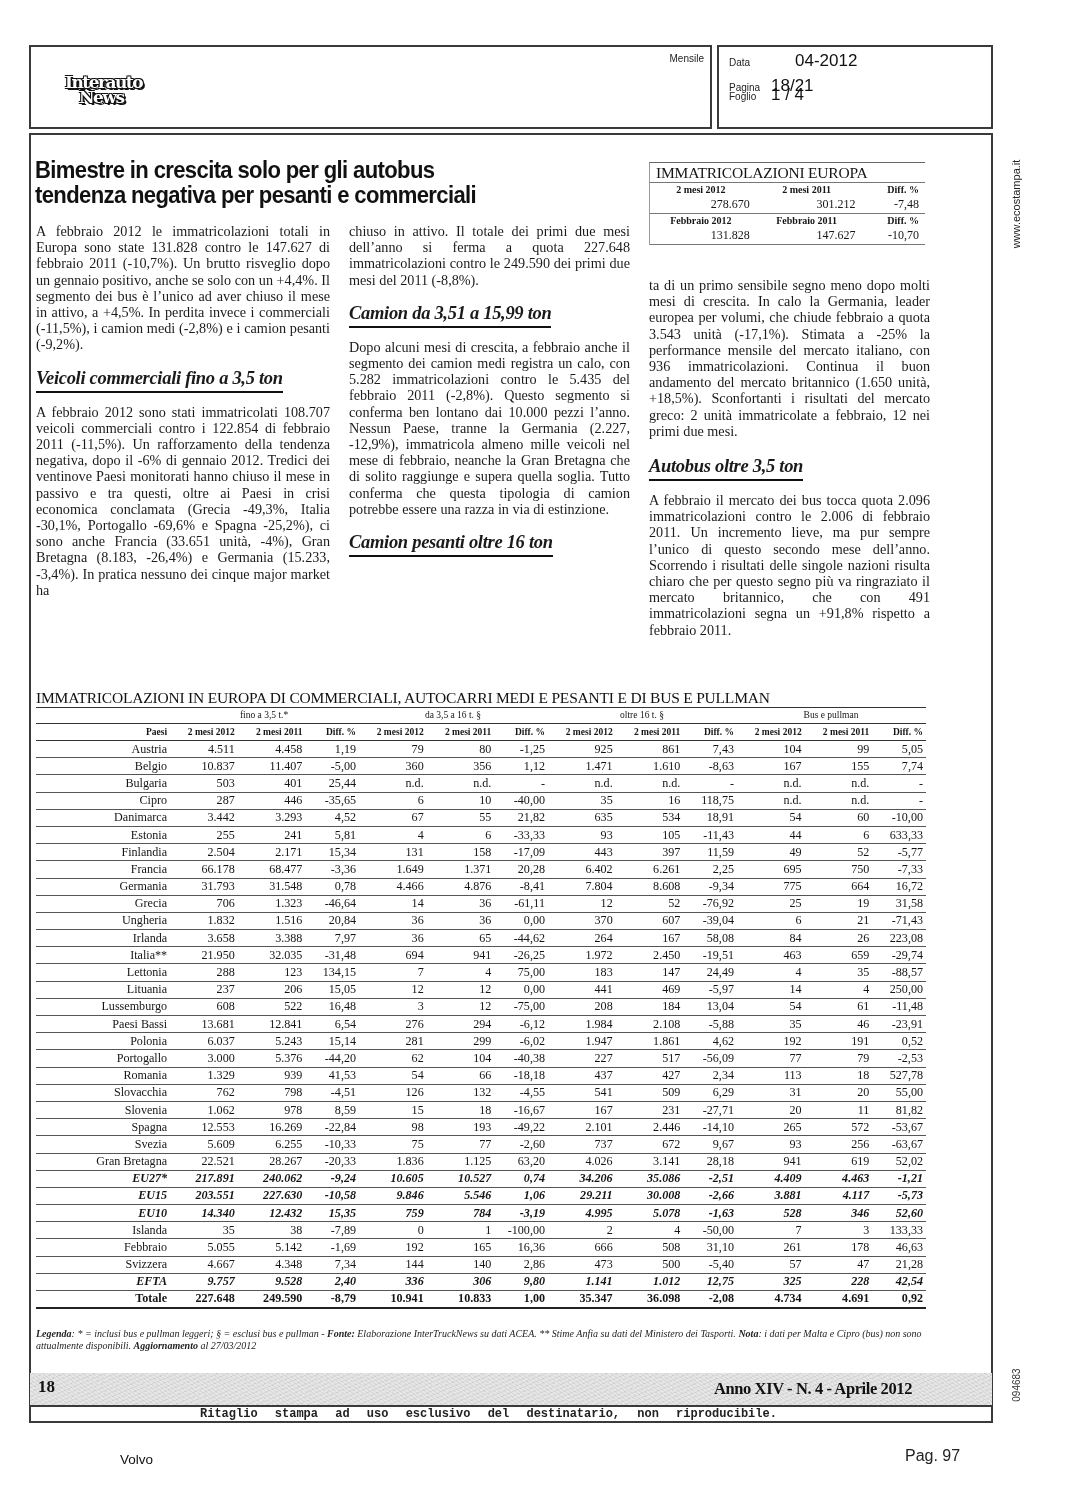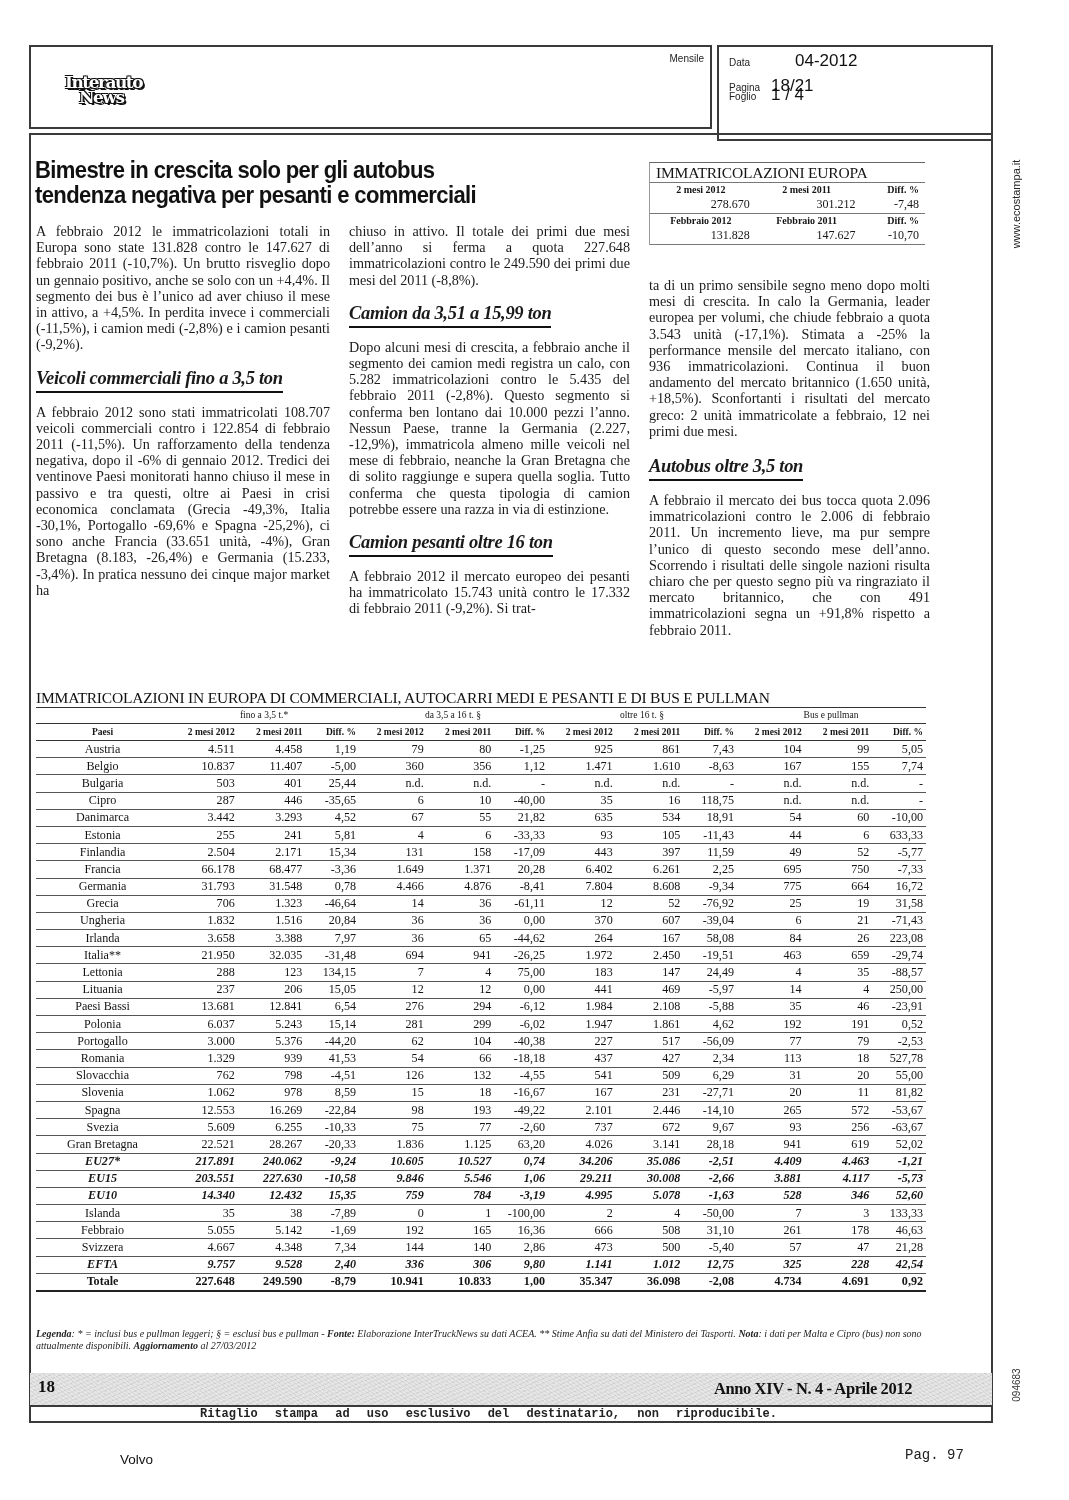--- a/index.html
+++ b/index.html
@@ -1,21 +1,21 @@
 <!DOCTYPE html>
 <html><head>
 <meta charset="utf-8">
 <style>
   * { box-sizing: border-box; margin: 0; padding: 0; }
   html, body { width: 1069px; height: 1500px; background: #ffffff; }
   body { position: relative; font-family: "Liberation Serif", serif; color: #151515; overflow: hidden; }
 
   
   .hdr-left { position: absolute; left: 29px; top: 45px; width: 683px; height: 84px; border: 2px solid #3a3a3a; }
-  .hdr-right { position: absolute; left: 717px; top: 45px; width: 276px; height: 96px; border: 2px solid #3a3a3a; }
+  .hdr-right { position: absolute; left: 717px; top: 45px; width: 276px; height: 84px; border: 2px solid #3a3a3a; }
   .logo { position: absolute; left: 34px; top: 28px; width: 68px; line-height: 15px; font-family: "DejaVu Serif", serif; font-weight: bold; font-size: 17px; color: #fff; text-shadow: -1px -1px 0 #111, 1px -1px 0 #111, -1px 1px 0 #111, 1px 1px 0 #111, 2px 2px 0 #111; letter-spacing: -1.5px; }
   .logo .l2 { display: block; padding-left: 14px; }
   .mensile { position: absolute; right: 6px; top: 6px; font-family: "Liberation Sans", sans-serif; font-size: 10px; color: #222; }
   .meta-row { position: absolute; left: 10px; font-family: "Liberation Sans", sans-serif; }
   .meta-row .k { display: inline-block; width: 42px; font-size: 10px; color: #222; }
   .meta-row .v { font-size: 17px; color: #111; }
   .meta-row.r1 { top: 4px; } .meta-row.r1 .v { margin-left: 24px; }
   .meta-row.r2 { top: 29px; }
   .meta-row.r3 { top: 38px; }
 
@@ -47,21 +47,21 @@
   .eu-grid .h { font-weight: bold; font-size: 10px; text-align: center; }
   .eu-grid .h.d { text-align: right; }
   .eu-grid .n { font-size: 12px; }
   .eu-grid .sep { border-bottom: 1px solid #777; }
 
   
   .tbl-title { position: absolute; left: 36px; top: 689px; font-size: 15.5px; letter-spacing: -0.2px; white-space: nowrap; color: #111; }
   .tbl-wrap { position: absolute; left: 36px; top: 707px; width: 890px; }
   table.big { width: 890px; border-collapse: collapse; table-layout: fixed; font-size: 12.1px; }
   table.big td, table.big th { height: 17.2px; padding: 0 3px 0 2px; text-align: right; white-space: nowrap; overflow: hidden; border-bottom: 1px solid #555; line-height: 15px; }
-  table.big td:first-child, table.big th:first-child { text-align: center; padding-left: 2px; }
+  table.big td:first-child, table.big th:first-child { text-align: right; padding-left: 2px; }
   table.big tr.group th { font-size: 9.5px; font-weight: normal; text-align: center; border-bottom: 1px solid #333; border-top: 1px solid #333; height: 15px; }
   table.big tr.cols th { font-size: 9.5px; font-weight: bold; border-bottom: 1px solid #333; height: 17px; }
   table.big tr.agg td { font-weight: bold; font-style: italic; }
   table.big tr.tot td { font-weight: bold; font-style: normal; border-bottom: 2px solid #222; }
   col.c0 { width: 110px; }
   col.cn { width: 55.5px; }
   col.cd { width: 44px; }
 
   .legend { position: absolute; left: 36px; top: 1328px; width: 900px; font-size: 10px; font-style: italic; line-height: 11.5px; color: #222; }
   .legend b { font-style: italic; }
@@ -72,21 +72,21 @@
       repeating-linear-gradient(37deg, rgba(0,0,0,0.05) 0 1px, transparent 1px 3px),
       repeating-linear-gradient(-23deg, rgba(0,0,0,0.06) 0 1px, transparent 1px 4px),
       #e6e6e6; }
   .page-num { position: absolute; left: 8px; top: 4px; font-weight: bold; font-size: 17px; color: #111; }
   .issue { position: absolute; right: 80px; top: 6px; font-size: 16.5px; font-weight: bold; letter-spacing: -0.4px; color: #111; }
 
   .clip-bar { position: absolute; left: 29px; top: 1405px; width: 964px; height: 18px; border: 2px solid #3a3a3a; border-top: 1px solid #3a3a3a; }
   .clip-note { position: absolute; left: 200px; top: 1407px; font-family: "Liberation Mono", monospace; font-weight: bold; font-size: 12px; word-spacing: 10px; color: #222; white-space: nowrap; }
 
   .foot-left { position: absolute; left: 83px; top: 1452px; font-family: "Liberation Sans", sans-serif; font-size: 13.5px; color: #111; margin-left: 37px; }
-  .foot-right { position: absolute; left: 905px; top: 1447px; font-family: Liberation Mono, monospace; font-size: 14px; color: #222; }
+  .foot-right { position: absolute; left: 905px; top: 1447px; font-family: Liberation Sans, sans-serif; font-size: 16px; color: #222; }
 </style>
 </head>
 <body>
 
 <div class="hdr-left">
   <div class="logo">
     <span>Interauto</span>
     <span class="l2">News</span>
   </div>
   <div class="mensile">Mensile</div>
@@ -123,21 +123,20 @@
   <p>A febbraio 2012 sono stati immatricolati 108.707 veicoli commerciali contro i 122.854 di febbraio 2011 (-11,5%). Un rafforzamento della tendenza negativa, dopo il -6% di gennaio 2012. Tredici dei ventinove Paesi monitorati hanno chiuso il mese in passivo e tra questi, oltre ai Paesi in crisi economica conclamata (Grecia -49,3%, Italia -30,1%, Portogallo -69,6% e Spagna -25,2%), ci sono anche Francia (33.651 unità, -4%), Gran Bretagna (8.183, -26,4%) e Germania (15.233, -3,4%). In pratica nessuno dei cinque major market ha</p>
 </div>
 
 <div class="col col2">
   <p>chiuso in attivo. Il totale dei primi due mesi dell’anno si ferma a quota 227.648 immatricolazioni contro le 249.590 dei primi due mesi del 2011 (-8,8%).</p>
   <div class="gap"></div>
   <div class="sec-title">Camion da 3,51 a 15,99 ton</div>
   <p>Dopo alcuni mesi di crescita, a febbraio anche il segmento dei camion medi registra un calo, con 5.282 immatricolazioni contro le 5.435 del febbraio 2011 (-2,8%). Questo segmento si conferma ben lontano dai 10.000 pezzi l’anno. Nessun Paese, tranne la Germania (2.227, -12,9%), immatricola almeno mille veicoli nel mese di febbraio, neanche la Gran Bretagna che di solito raggiunge e supera quella soglia. Tutto conferma che questa tipologia di camion potrebbe essere una razza in via di estinzione.</p>
   <div class="gap"></div>
   <div class="sec-title">Camion pesanti oltre 16 ton</div>
-  <p>A febbraio 2012 il mercato europeo dei pesanti ha immatricolato 15.743 unità contro le 17.332 di febbraio 2011 (-9,2%). Si trat-</p>
 </div>
 
 <div class="eu-box">
   <div class="eu-title">IMMATRICOLAZIONI EUROPA</div>
   <div class="eu-grid">
     <div class="h">2 mesi 2012</div>
     <div class="h">2 mesi 2011</div>
     <div class="h d">Diff. %</div>
     <div class="n sep">278.670</div>
     <div class="n sep">301.212</div>
@@ -420,20 +419,35 @@
           <td>12</td>
           <td>0,00</td>
           <td>441</td>
           <td>469</td>
           <td>-5,97</td>
           <td>14</td>
           <td>4</td>
           <td>250,00</td>
         </tr>
         <tr class="">
+          <td>Lussemburgo</td>
+          <td>608</td>
+          <td>522</td>
+          <td>16,48</td>
+          <td>3</td>
+          <td>12</td>
+          <td>-75,00</td>
+          <td>208</td>
+          <td>184</td>
+          <td>13,04</td>
+          <td>54</td>
+          <td>61</td>
+          <td>-11,48</td>
+        </tr>
+        <tr class="">
           <td>Paesi Bassi</td>
           <td>13.681</td>
           <td>12.841</td>
           <td>6,54</td>
           <td>276</td>
           <td>294</td>
           <td>-6,12</td>
           <td>1.984</td>
           <td>2.108</td>
           <td>-5,88</td>

